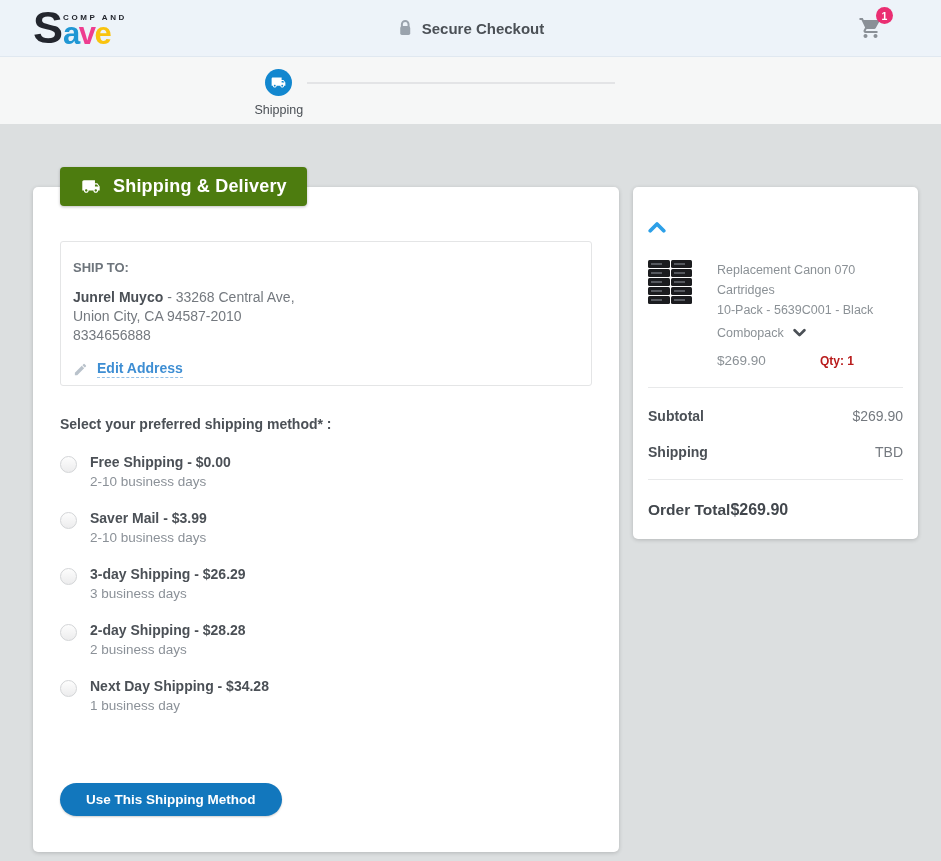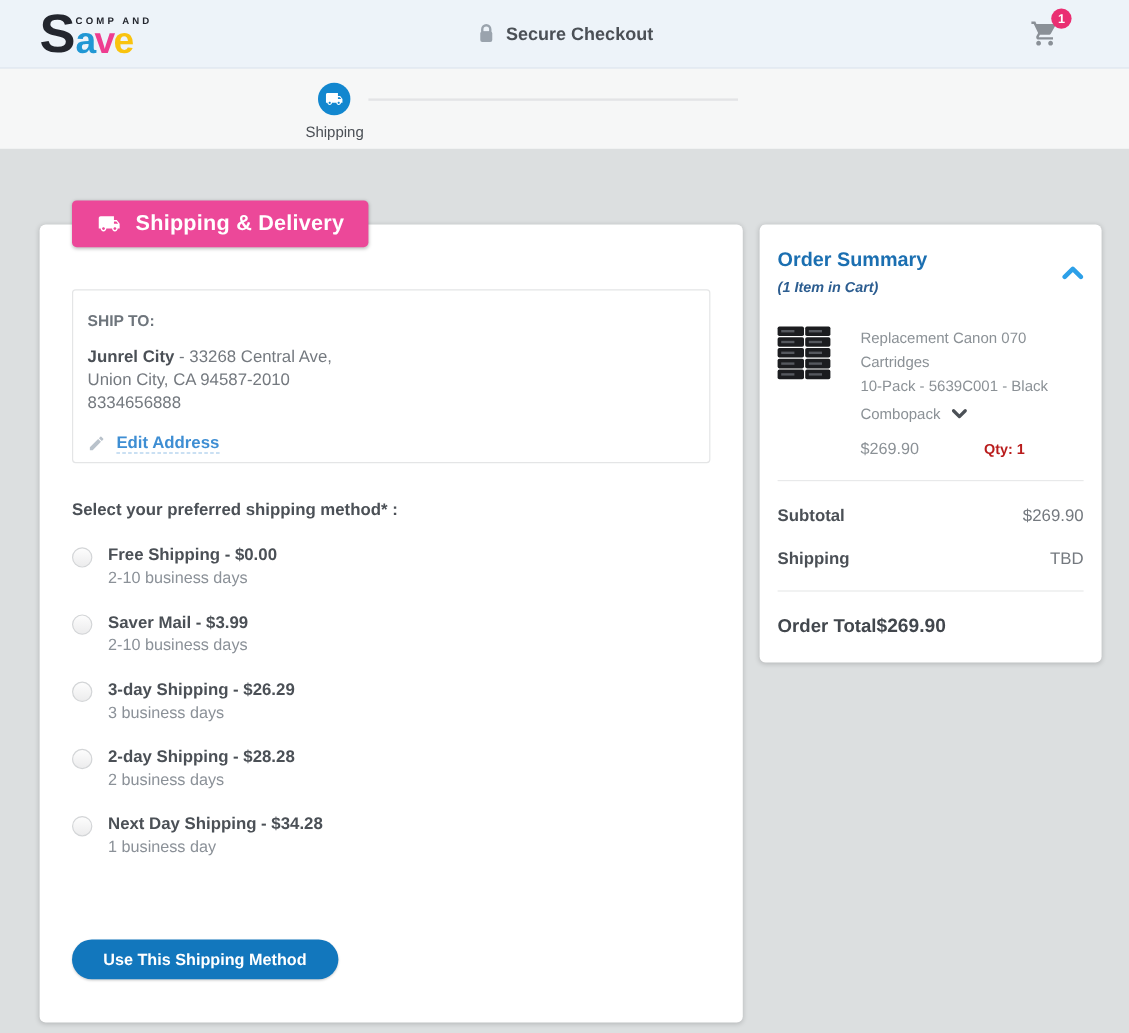--- a/index.html
+++ b/index.html
@@ -69,21 +69,21 @@
   .ship-card {
     position: relative;
     width: 586px;
     background: #fff; border-radius: 5px;
     box-shadow: 0 1px 4px rgba(0,0,0,.18);
     padding: 54px 27px 36px 27px;
   }
   .banner {
     position: absolute; top: -20px; left: 27px;
     height: 39px; padding: 0 20px;
-    background: #ec4899; border-radius: 4px;
+    background: #4d7c0f; border-radius: 4px;
     display: inline-flex; align-items: center; gap: 11px;
     box-shadow: 0 1px 3px rgba(0,0,0,.25);
   }
   .banner-title { color: #fff; font-size: 18px; font-weight: 700; letter-spacing: .2px; }
 
   .shipto-box {
     border: 1px solid #e4e5e6; border-radius: 3px;
     padding: 18px 12px; height: 145px;
   }
   .shipto-label { font-size: 13px; font-weight: 700; color: #6e757c; margin-bottom: 13px; }
@@ -202,21 +202,21 @@
     <div class="banner">
       <svg width="22" height="19" viewBox="0 0 24 24">
         <path fill="#fff" d="M20 8h-3V4H3c-1.1 0-2 .9-2 2v11h2c0 1.66 1.34 3 3 3s3-1.34 3-3h6c0 1.66 1.34 3 3 3s3-1.34 3-3h2v-5l-3-4zM6 18.5c-.83 0-1.5-.67-1.5-1.5s.67-1.5 1.5-1.5 1.5.67 1.5 1.5-.67 1.5-1.5 1.5zm13.5-9l1.96 2.5H17V9.5h2.5zm-1.5 9c-.83 0-1.5-.67-1.5-1.5s.67-1.5 1.5-1.5 1.5.67 1.5 1.5-.67 1.5-1.5 1.5z"></path>
       </svg>
       <span class="banner-title">Shipping &amp; Delivery</span>
     </div>
 
     <div class="shipto-box">
       <div class="shipto-label">SHIP TO:</div>
       <div class="addr-line">
-        <span class="addr-name">Junrel City</span><span> - 33268 Central Ave,</span>
+        <span class="addr-name">Junrel Muyco</span><span> - 33268 Central Ave,</span>
       </div>
       <div class="addr-line">Union City, CA 94587-2010</div>
       <div class="addr-line">8334656888</div>
       <a class="edit-link">
         <svg width="15" height="15" viewBox="0 0 24 24">
           <path fill="#b9c2cb" d="M3 17.25V21h3.75L17.81 9.94l-3.75-3.75L3 17.25zM20.71 7.04a.996.996 0 0 0 0-1.41l-2.34-2.34a.996.996 0 0 0-1.41 0l-1.83 1.83 3.75 3.75 1.83-1.83z"></path>
         </svg>
         <span class="edit-text">Edit Address</span>
       </a>
     </div>
@@ -259,24 +259,20 @@
           <span class="method-eta">1 business day</span>
         </span>
       </label>
     </div>
 
     <button class="submit-btn">Use This Shipping Method</button>
   </section>
 
   <aside class="summary-card">
     <div class="summary-head">
-      <div>
-        <h2 class="summary-title">Order Summary</h2>
-        <div class="summary-sub">(1 Item in Cart)</div>
-      </div>
       <svg class="collapse-btn" width="18" height="14" viewBox="0 0 24 16">
         <path d="M3 13 L12 4 L21 13" fill="none" stroke="#2da0e8" stroke-width="5" stroke-linecap="round" stroke-linejoin="round"></path>
       </svg>
     </div>
 
     <div class="item-row">
       <div class="thumb">
         <i></i>
           <i></i>
           <i></i>

